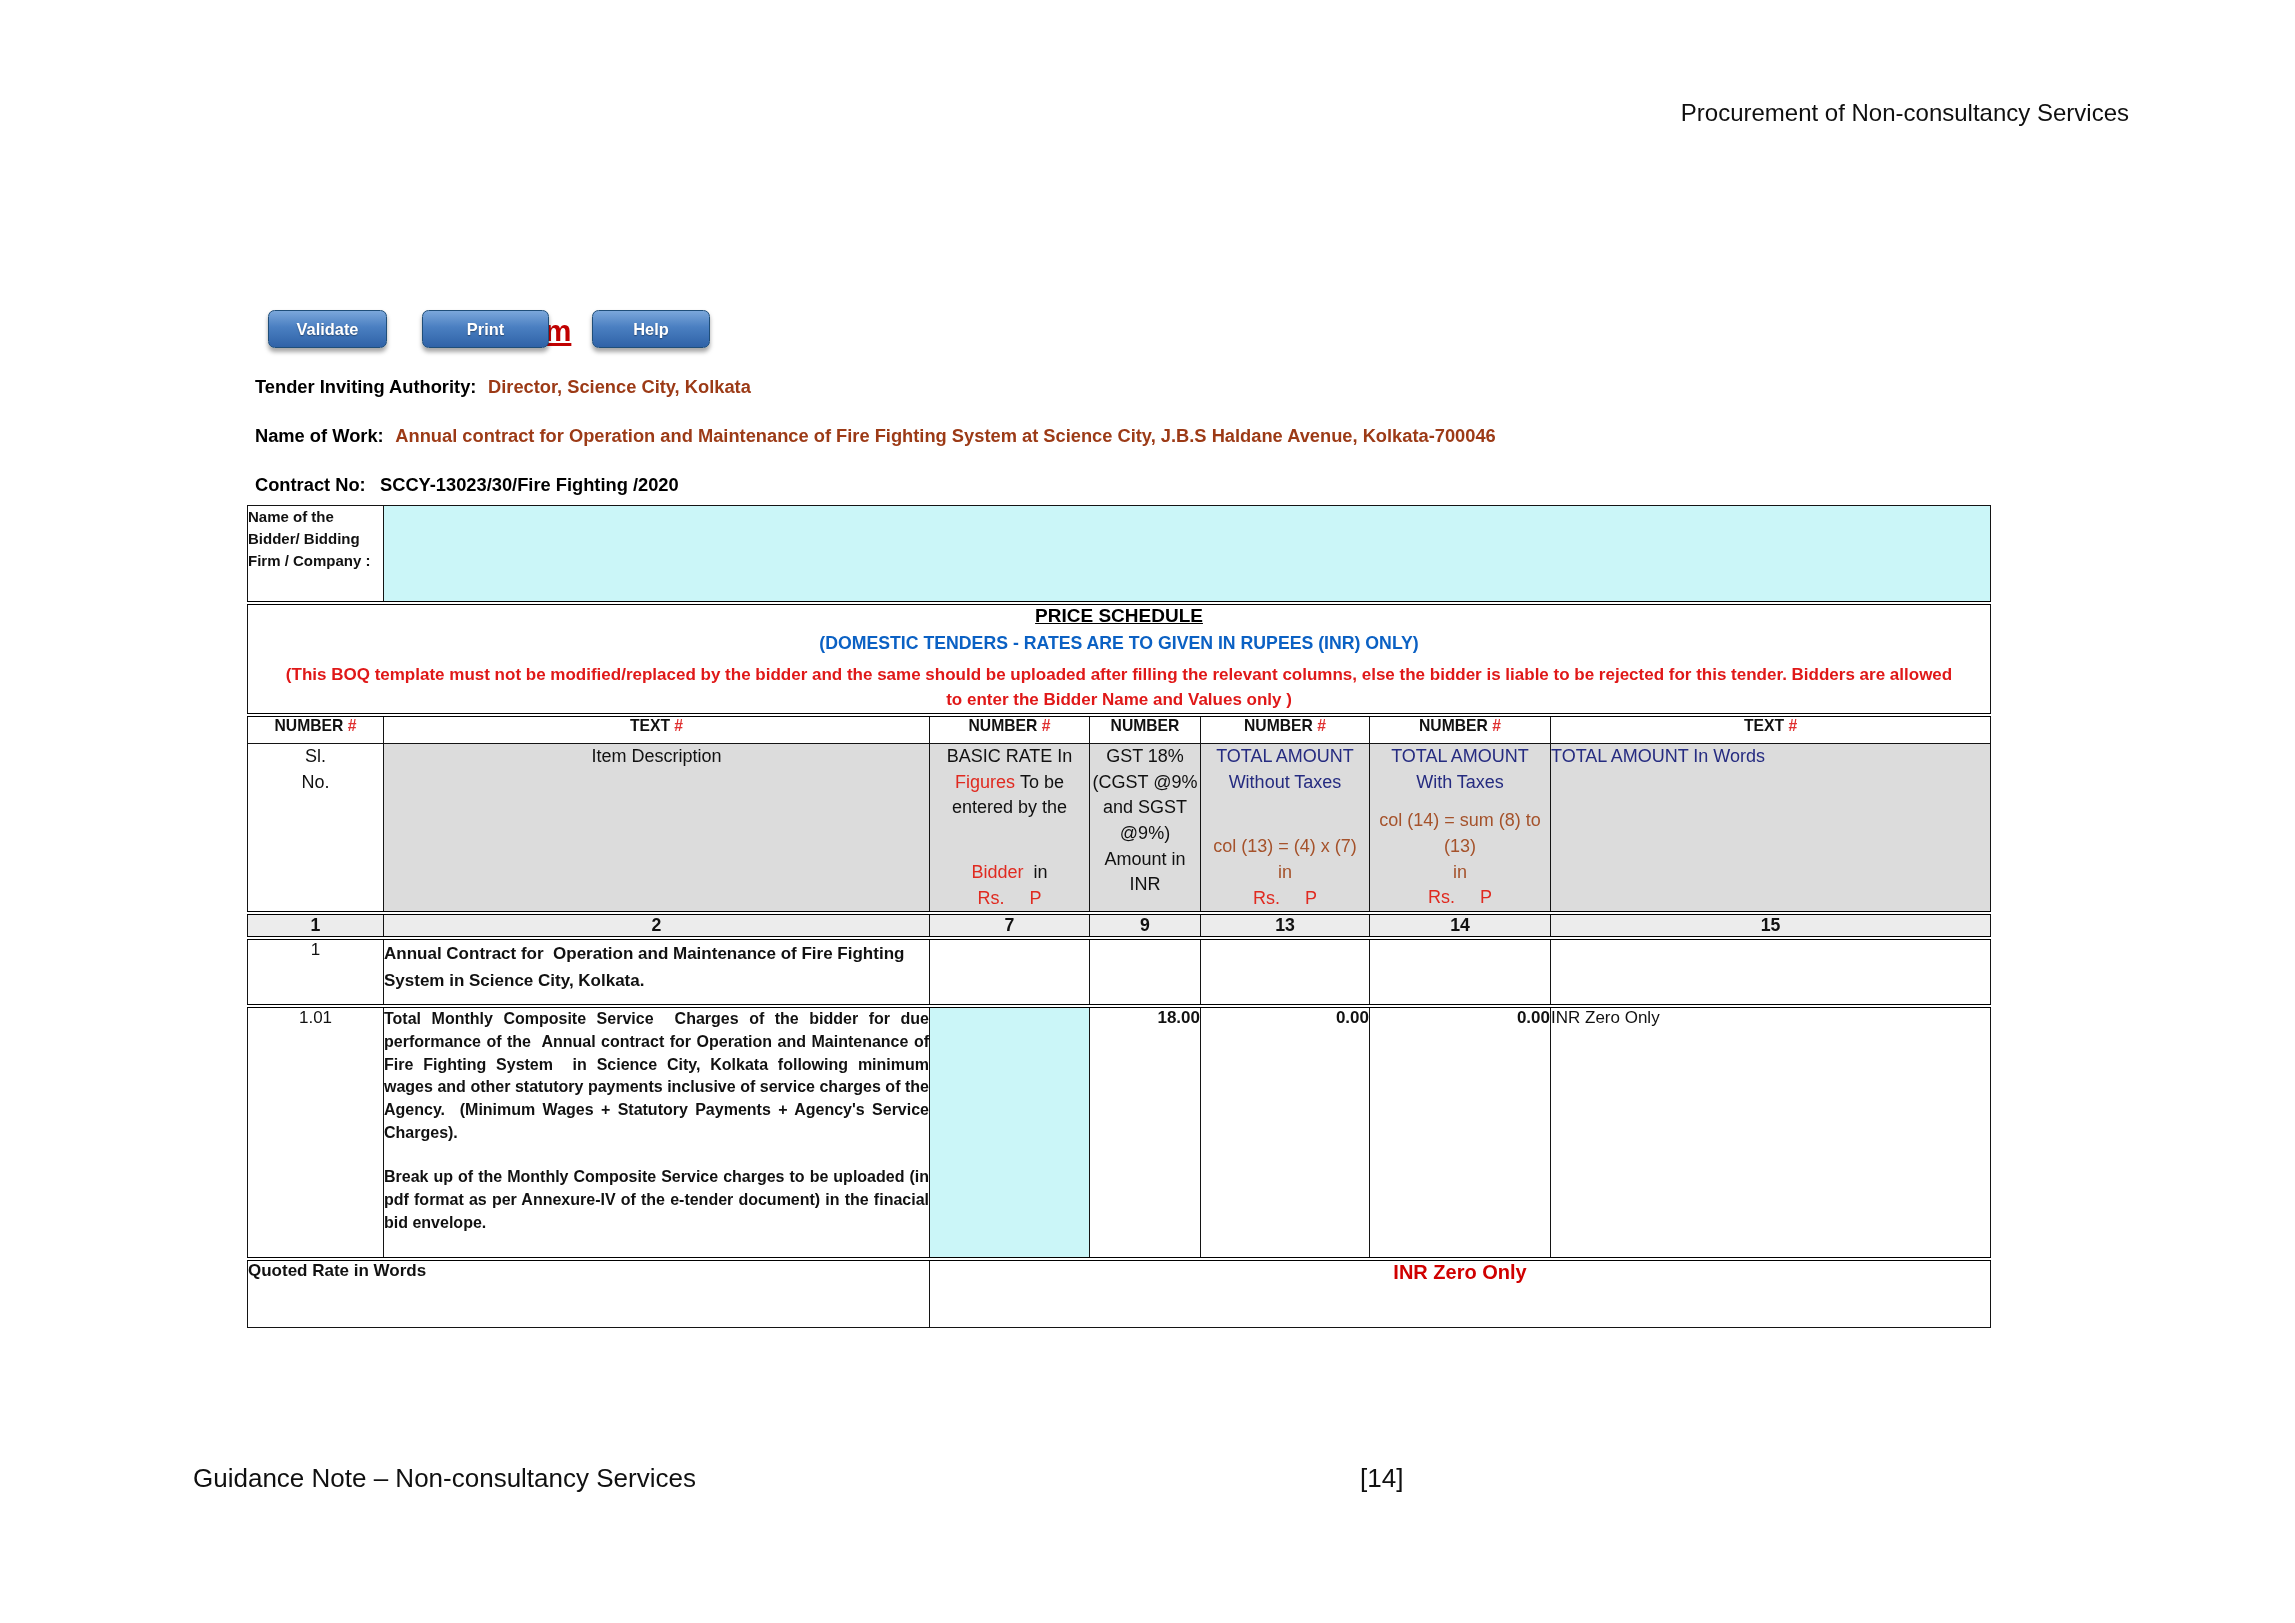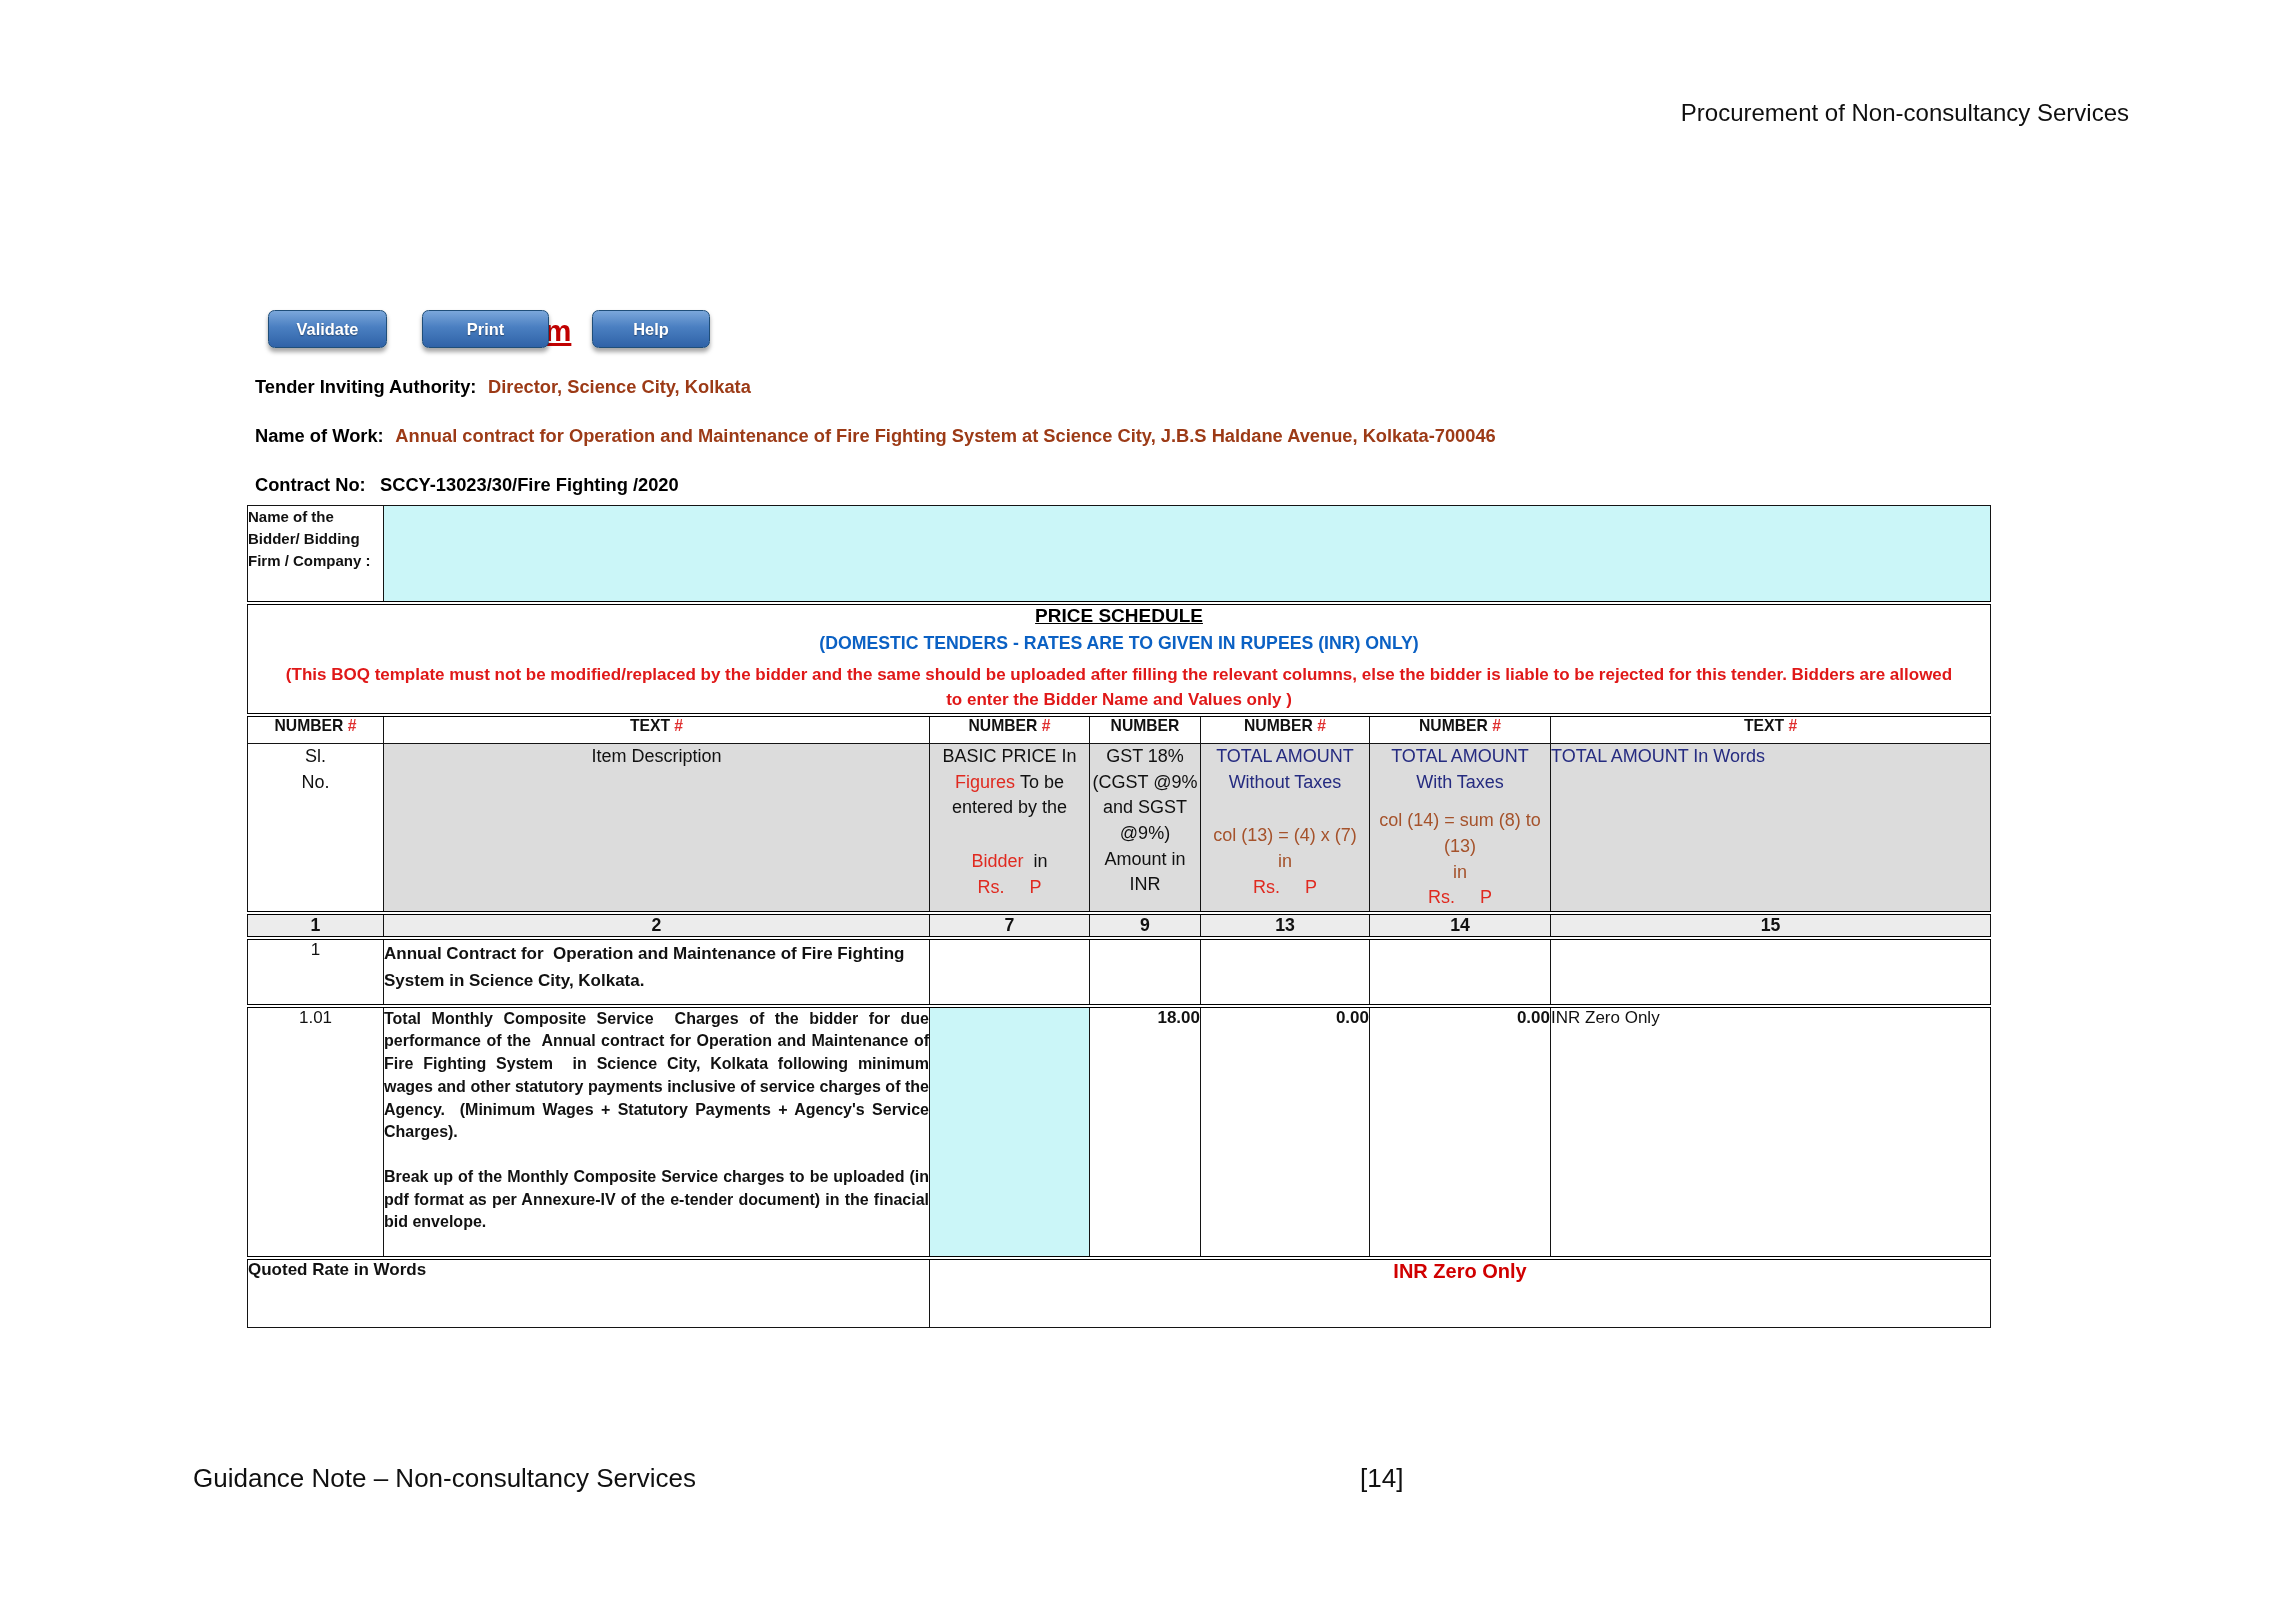--- a/index.html
+++ b/index.html
@@ -61,21 +61,21 @@
   .sched-title{font-size:19px; font-weight:bold; text-decoration:underline; color:#000;}
   .sched-sub{font-size:17.7px; font-weight:bold; color:#0B61C4; margin-top:6.5px;}
   .sched-note{font-size:17px; font-weight:bold; color:#E01818; margin-top:7.9px; line-height:1.5;}
   .type-cell{text-align:center; font-size:15.7px; font-weight:bold; padding-top:4.6px;}
   .hash{color:#E03030;}
   .head-cell{background:#DCDCDC; text-align:center; font-size:18px; font-weight:normal; line-height:1.42; padding-top:3.9px;}
   .head-left{text-align:left; padding-left:5.2px; color:#252B80;}
   .navy{color:#252B80;}
   .red{color:#E02A20;}
   .brown{color:#A5522B;}
-  .gap{margin-top:28px;}
+  .gap{margin-top:39px;}
   .gap2{margin-top:13px;}
   .index-cell{background:#ECECEC; text-align:center; font-size:17.7px; font-weight:bold; padding-top:1.3px;}
   .sl-cell{text-align:center; font-size:17px; padding-top:3.9px;}
   .desc-bold{font-size:17px; font-weight:bold; line-height:1.6; padding:5.2px 6.5px; text-align:left;}
   .desc-just{font-size:16px; line-height:1.42; padding:5.2px 6.5px; text-align:justify;font-weight:bold;}
   .desc-just p{margin:0 0 22px 0;}
   .num-mid{vertical-align:middle; text-align:right; font-size:17px; font-weight:bold; padding-right:5.2px;}
   .words-mid{vertical-align:middle; text-align:left; font-size:17px; padding-left:5.2px;}
   .total-label{font-size:17px; font-weight:bold; padding:2.6px 3.9px;}
   .total-num{color:#D00000; font-size:18.3px; font-weight:bold; text-align:right; padding:3.9px 6.5px 0 0;}
@@ -151,21 +151,21 @@
 
     <tr class="r-head">
       <td class="head-cell" style="background:#ffffff">
         <div>Sl.</div>
         <div>No.</div>
       </td>
       <td class="head-cell">
         <div>Item Description</div>
       </td>
       <td class="head-cell">
-        <div>BASIC PRICE In</div>
+        <div>BASIC RATE In</div>
         <div><span class="red">Figures</span><span>&nbsp;To be</span></div>
         <div>entered by the</div>
         <div class="gap"><span class="red">Bidder</span><span>&nbsp; in</span></div>
         <div class="red">Rs.&nbsp;&nbsp;&nbsp;&nbsp;&nbsp;P</div>
       </td>
       <td class="head-cell">
         <div>GST 18%</div>
         <div>(CGST @9%</div>
         <div>and SGST</div>
         <div>@9%)</div>

